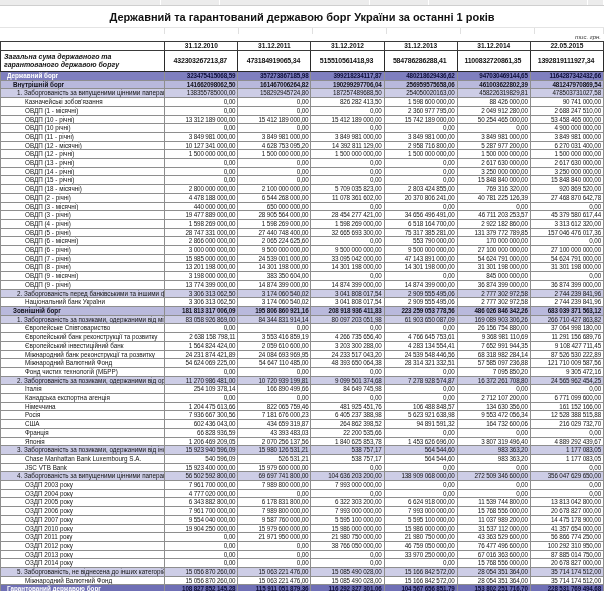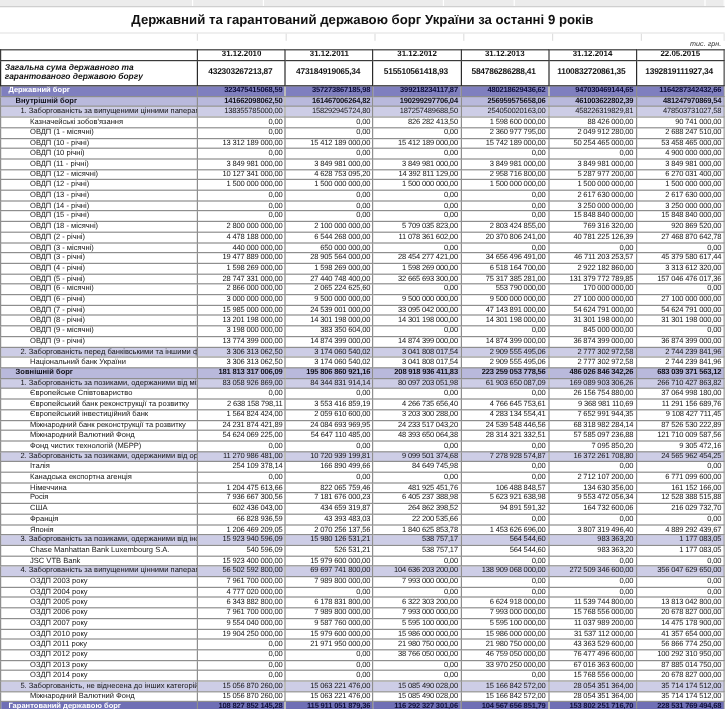--- a/index.html
+++ b/index.html
@@ -39,21 +39,21 @@
 <div class="top-strip">
   <div style="width:160px"></div>
     <div style="width:58px"></div>
     <div style="width:149px"></div>
     <div style="width:58px"></div>
     <div style="width:158px"></div>
     <div style="flex:1"></div>
 </div>
 
 <div class="title-row">
-  <span class="t">Державний та гарантований державою борг України за останні 9 років</span>
+  <span class="t">Державний та гарантований державою борг України за останні 1 років</span>
 </div>
 
 <div class="blank-grid">
   <div style="width:164px"></div>
     <div style="width:73px"></div>
     <div style="width:73px"></div>
     <div style="width:73px"></div>
     <div style="width:73px"></div>
     <div style="width:73px"></div>
     <div style="flex:1"></div>

